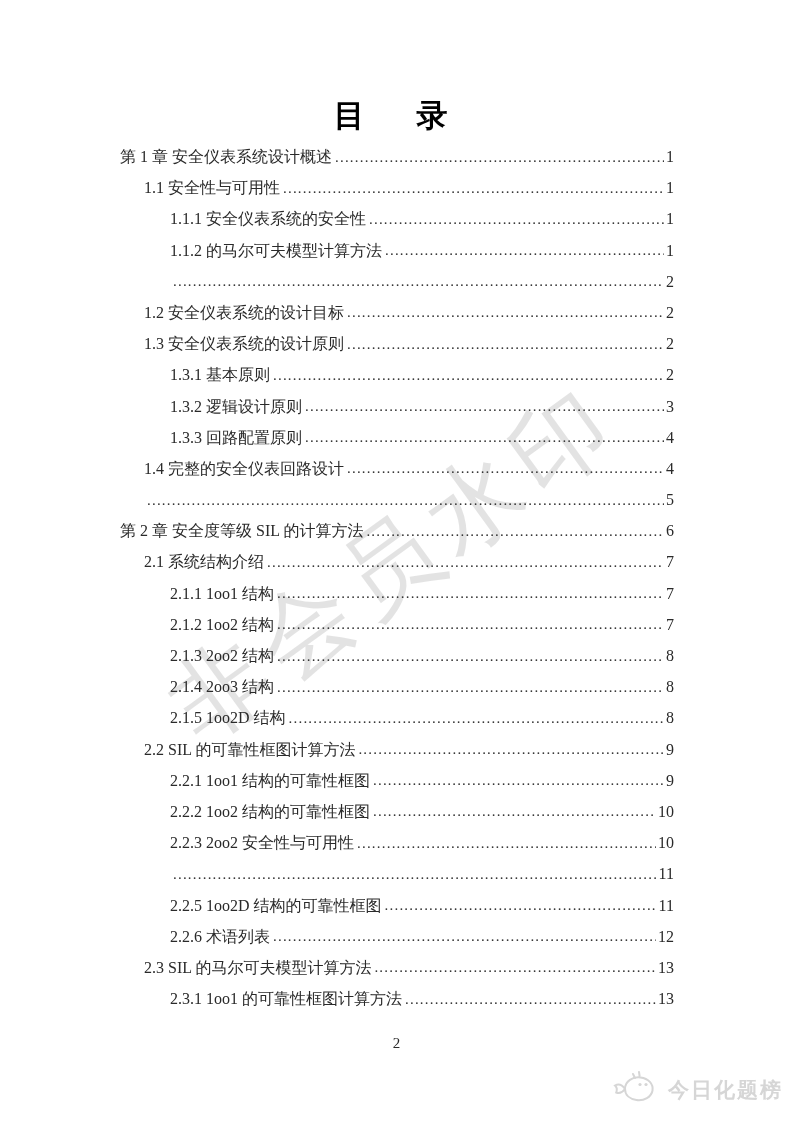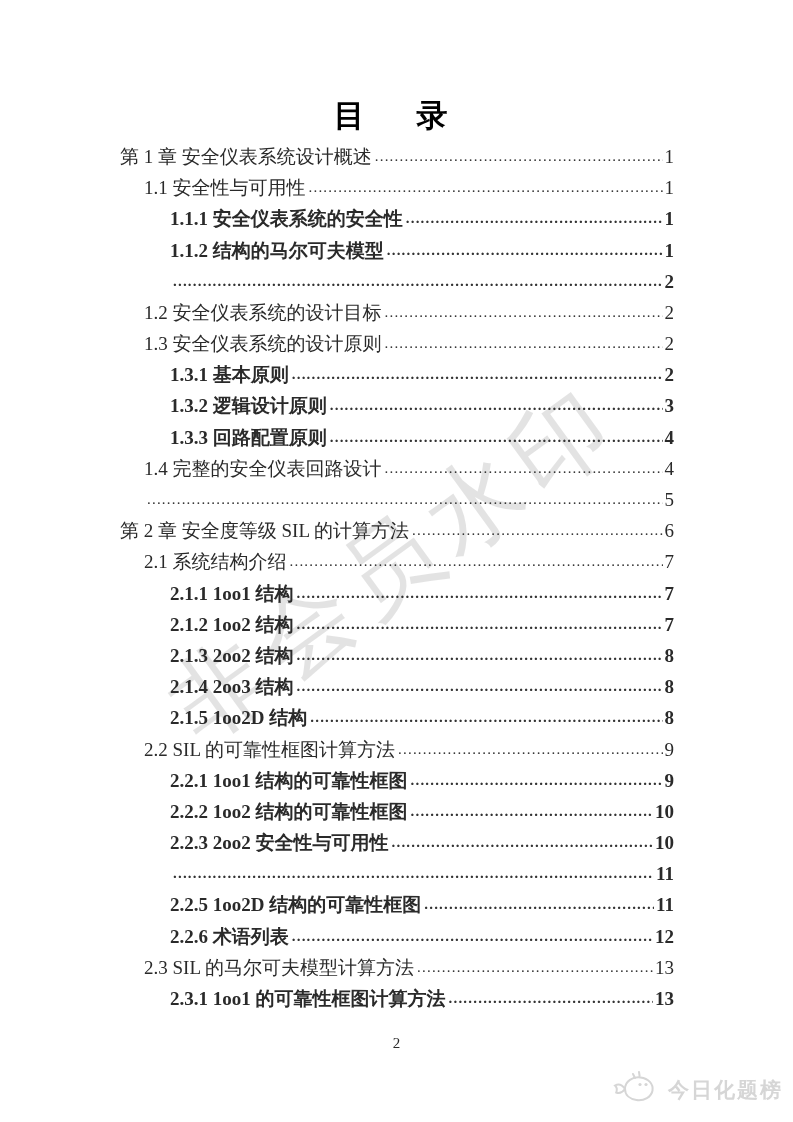--- a/index.html
+++ b/index.html
@@ -41,28 +41,28 @@
     letter-spacing: 1px;
   }
 
   
   .toc {
     position: absolute;
     left: 120px; right: 119px; top: 141px;
   }
   .trow {
     display: flex;
-    align-items: flex-end;
+    align-items: center;
     height: 31.2px;
     line-height: 31.2px;
-    font-size: 19px;
+    font-size: 16px;
     white-space: nowrap;
   }
   .trow.lvl2 { padding-left: 24px; }
-  .trow.lvl3 { padding-left: 50px; font-weight: bold; }
+  .trow.lvl3 { padding-left: 50px; }
   .tlabel { white-space: nowrap; }
   .tleader {
     flex: 1 1 auto;
     overflow: hidden;
     white-space: nowrap;
     margin: 0 2px 0 3px;
     color: #333333;
   }
   .tleader::after {
     content: "................................................................................................................................................................................................................................";
@@ -118,21 +118,21 @@
     <span class="tpage">1</span>
   </div>
 
   <div class="trow lvl3">
     <span class="tlabel">1.1.1 安全仪表系统的安全性</span>
     <span class="tleader"></span>
     <span class="tpage">1</span>
   </div>
 
   <div class="trow lvl3">
-    <span class="tlabel">1.1.2 结构的马尔可夫模型</span>
+    <span class="tlabel">1.1.2 的马尔可夫模型计算方法</span>
     <span class="tleader"></span>
     <span class="tpage">1</span>
   </div>
 
   <div class="trow lvl3">
     <span class="tleader"></span>
     <span class="tpage">2</span>
   </div>
 
   <div class="trow lvl2">

